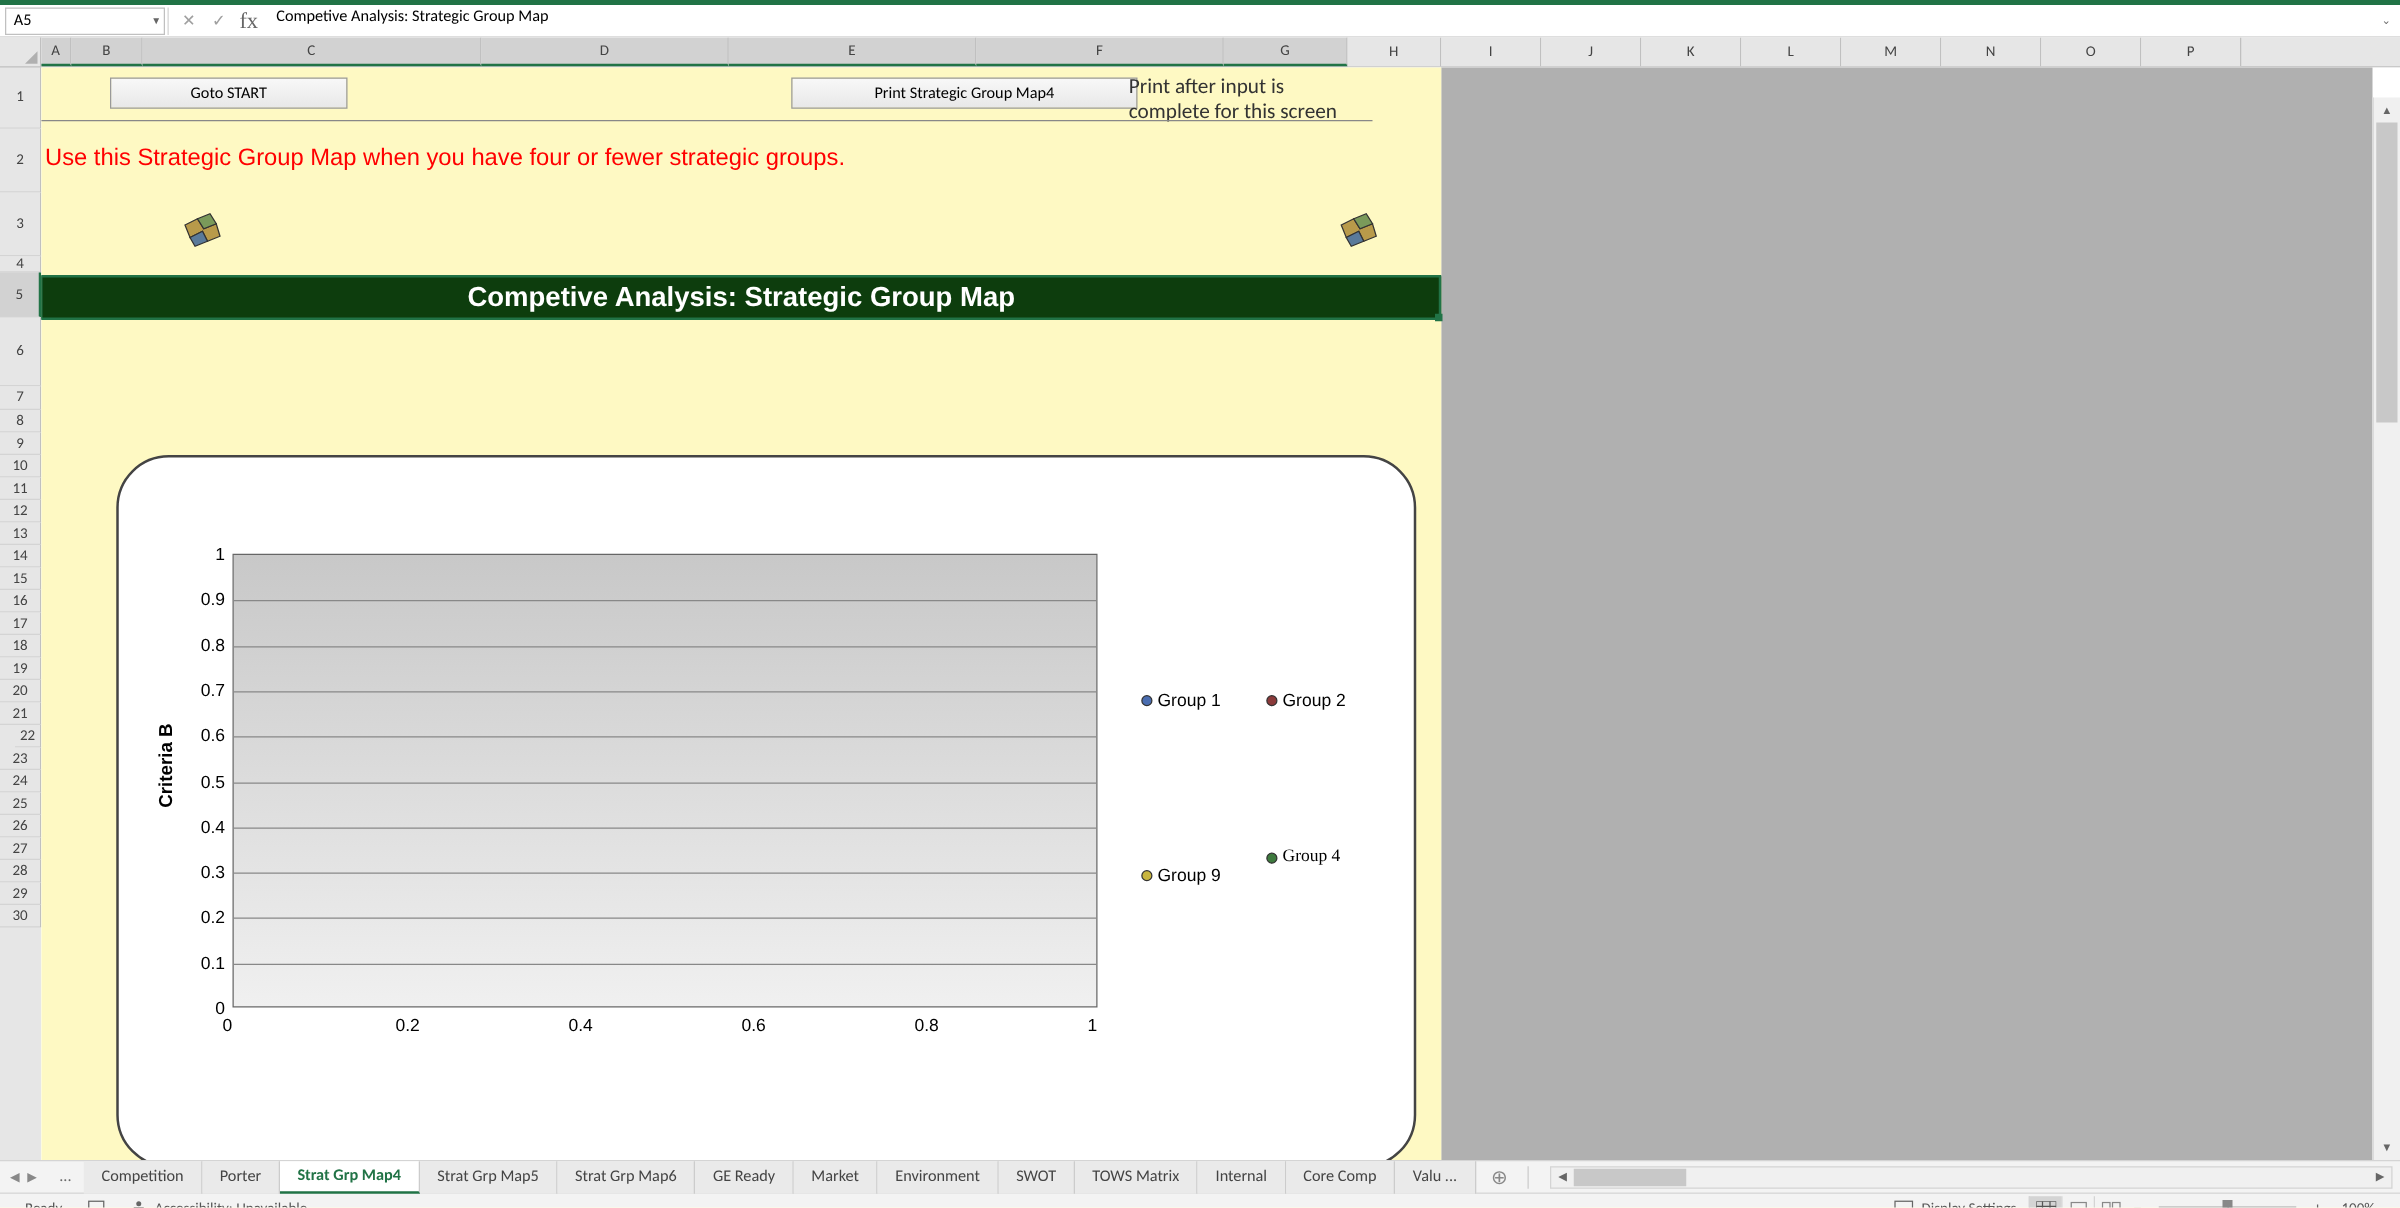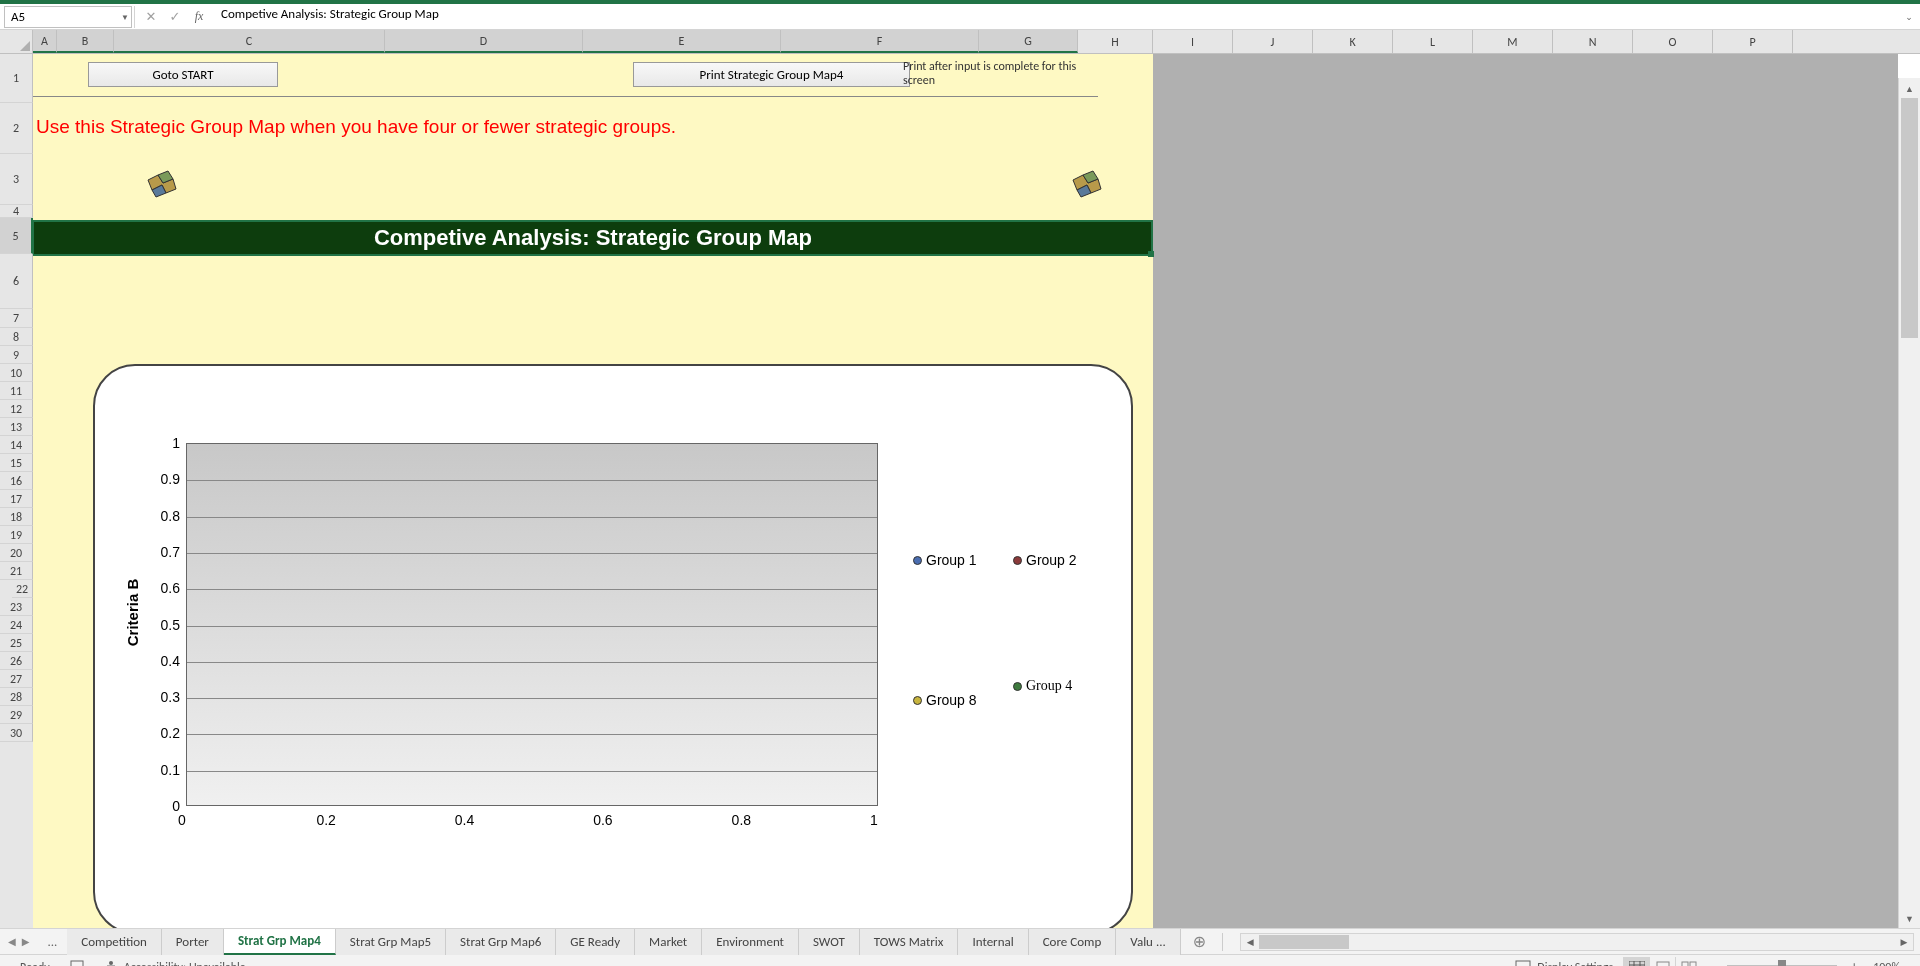--- a/index.html
+++ b/index.html
@@ -7,21 +7,21 @@
 
 
 .titlebar { height: 4px; background: #217346; }
 
 
 .formula-bar { height: 26px; background: #fff; display: flex; align-items: center; border-bottom: 1px solid #d4d4d4; }
 .name-box { width: 128px; height: 22px; border: 1px solid #c0c0c0; background: #fff; margin-left: 4px; display: flex; align-items: center; padding: 0 6px; font-size: 13px; position: relative; }
 .name-box .dd { position: absolute; right: 2px; font-size: 8px; color: #666; }
 .fb-divider { width: 5px; height: 22px; border-left: 1px solid #d4d4d4; margin-left: 2px; }
 .fb-btn { width: 24px; height: 22px; display: flex; align-items: center; justify-content: center; color: #a0a0a0; font-size: 13px; }
-.fb-fx { font-style: italic; font-family: 'Times New Roman', serif; color: #666; font-size: 12px; }
+.fb-fx { font-family: 'Times New Roman', serif; color: #666; font-size: 18px; }
 .fb-input { flex: 1; height: 22px; border: none; padding: 0 10px; font-size: 13px; font-family: Calibri, Arial; }
 .fb-expand { width: 22px; height: 22px; display: flex; align-items: center; justify-content: center; color: #666; font-size: 9px; }
 
 
 .grid-wrap { display: flex; height: 898px; }
 .row-hdrs { width: 33px; background: #e6e6e6; }
 .corner { height: 24px; background: #e6e6e6; border-right: 1px solid #c0c0c0; border-bottom: 1px solid #c0c0c0; position: relative; }
 .corner::after { content: ''; position: absolute; right: 2px; bottom: 2px; width: 0; height: 0; border-left: 10px solid transparent; border-bottom: 10px solid #b0b0b0; }
 .row-hdr { height: 18px; text-align: center; font-size: 12px; color: #444; border-right: 1px solid #c0c0c0; border-bottom: 1px solid #d4d4d4; background: #e6e6e6; display: flex; align-items: center; justify-content: center; }
 .row-hdr.sel { background: #d2d2d2; border-right: 2px solid #217346; }
@@ -32,21 +32,21 @@
 .col-hdr.sel { background: #d2d2d2; border-bottom: 2px solid #217346; }
 
 .cells { position: relative; background: #fff; height: 874px; }
 .content-white { position: absolute; left: 0; top: 0; width: 1120px; height: 874px; background: #fef9c3; }
 .content-gray { position: absolute; left: 1120px; top: 0; right: 22px; bottom: 0; background: #b0b0b0; }
 
 
 .goto-btn, .print-btn { position: absolute; height: 25px; background: linear-gradient(#f8f8f8,#e8e8e8); border: 1px solid #999; font-size: 13px; display: flex; align-items: center; justify-content: center; cursor: pointer; }
 .goto-btn { left: 55px; top: 8px; width: 190px; }
 .print-btn { left: 600px; top: 8px; width: 277px; }
-.print-note { position: absolute; left: 870px; top: 5px; font-size: 12px; color: #333; width: 180px; line-height: 1.2; }
+.print-note { position: absolute; left: 870px; top: 5px; font-size: 17px; color: #333; width: 180px; line-height: 1.2; }
 .hdr-line { position: absolute; left: 0px; top: 42px; width: 1065px; border-top: 1px solid #888; }
 .red-text { position: absolute; left: 3px; top: 62px; font-size: 19px; color: #ff0000; font-family: Arial; }
 .company-name { position: absolute; left: 0; top: 115px; width: 1120px; text-align: center; font-family: 'Times New Roman', serif; font-size: 38px; font-weight: bold; }
 .puzzle { position: absolute; width: 48px; height: 42px; }
 .puzzle.left { left: 105px; top: 111px; }
 .puzzle.right { left: 1030px; top: 111px; }
 .green-banner { position: absolute; left: 0; top: 167px; width: 1120px; height: 34px; background: #0d3d0d; color: #fff; font-size: 22px; font-weight: bold; display: flex; align-items: center; justify-content: center; font-family: Arial; }
 .sel-border { position: absolute; left: -1px; top: 166px; width: 1121px; height: 36px; border: 2px solid #217346; pointer-events: none; }
 .sel-handle { position: absolute; right: -3px; bottom: -3px; width: 6px; height: 6px; background: #217346; }
 
@@ -220,21 +220,21 @@
             <div class="legend-item" style="left: 880px; top: 498px;">
               <div class="legend-dot" style="background: rgb(74, 109, 176);"></div>
               <span>Group 1</span>
             </div>
             <div class="legend-item" style="left: 980px; top: 498px;">
               <div class="legend-dot" style="background: rgb(139, 58, 58);"></div>
               <span>Group 2</span>
             </div>
             <div class="legend-item" style="left: 880px; top: 638px;">
               <div class="legend-dot" style="background: rgb(200, 181, 62);"></div>
-              <span>Group 8</span>
+              <span>Group 9</span>
             </div>
             <div class="legend-item" style="left: 980px; top: 624px; font-family: Liberation Serif, serif;">
               <div class="legend-dot" style="background: rgb(62, 122, 62);"></div>
               <span>Group 4</span>
             </div>
           </div>
       </div>
       <div class="vscroll">
         <div class="arr">▲</div>
         <div class="thumb"></div>

